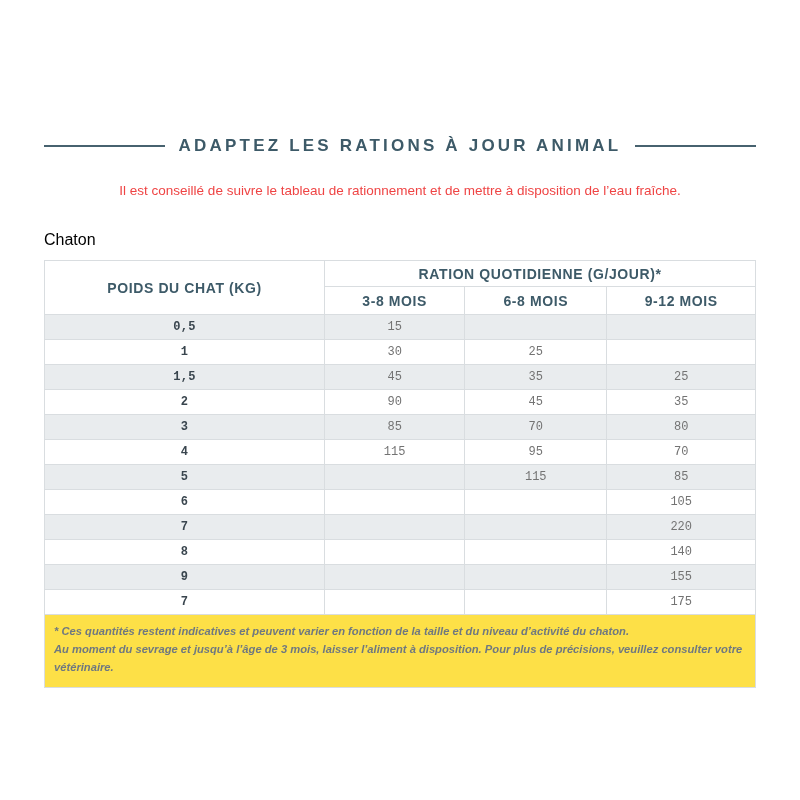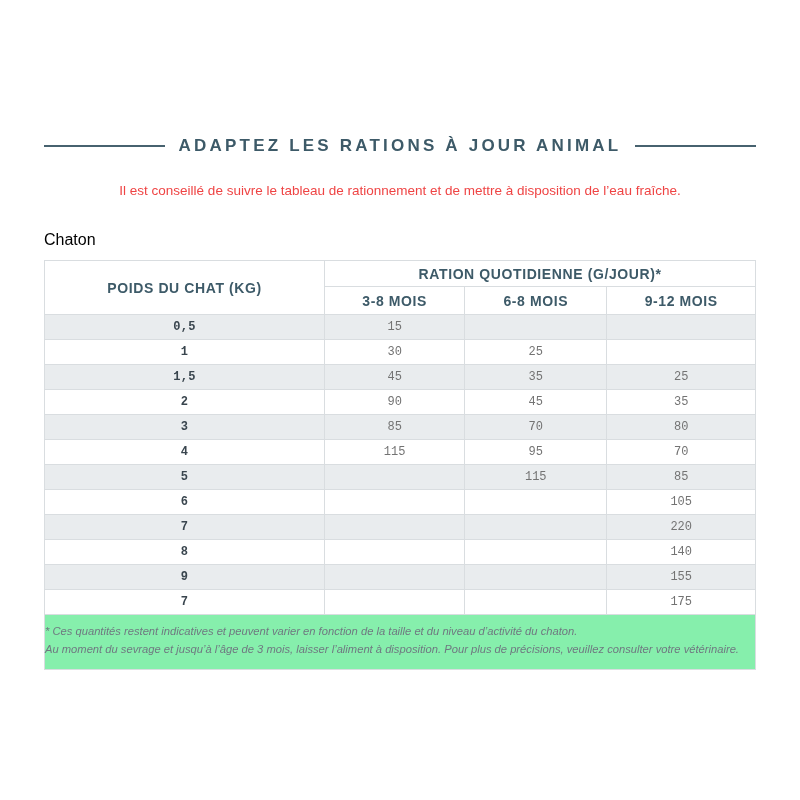--- a/index.html
+++ b/index.html
@@ -80,22 +80,23 @@
     letter-spacing: 0.4px;
   }
   .ration-table tbody td.value {
     color: #737373;
   }
   .ration-table tbody tr.stripe td {
     background: #e9ecee;
   }
   .ration-table tfoot td {
     text-align: left;
-    padding: 8px 9px 10px 0;
-    background: #86efac;
+    padding: 8px 9px 10px 9px;
+    background: #fde047;
+    font-weight: bold;
   }
   .footnote-line {
     font-style: italic;
     font-size: 11.2px;
     color: #6f7880;
     line-height: 1.6;
   }
 </style>
 </head>
 <body>

